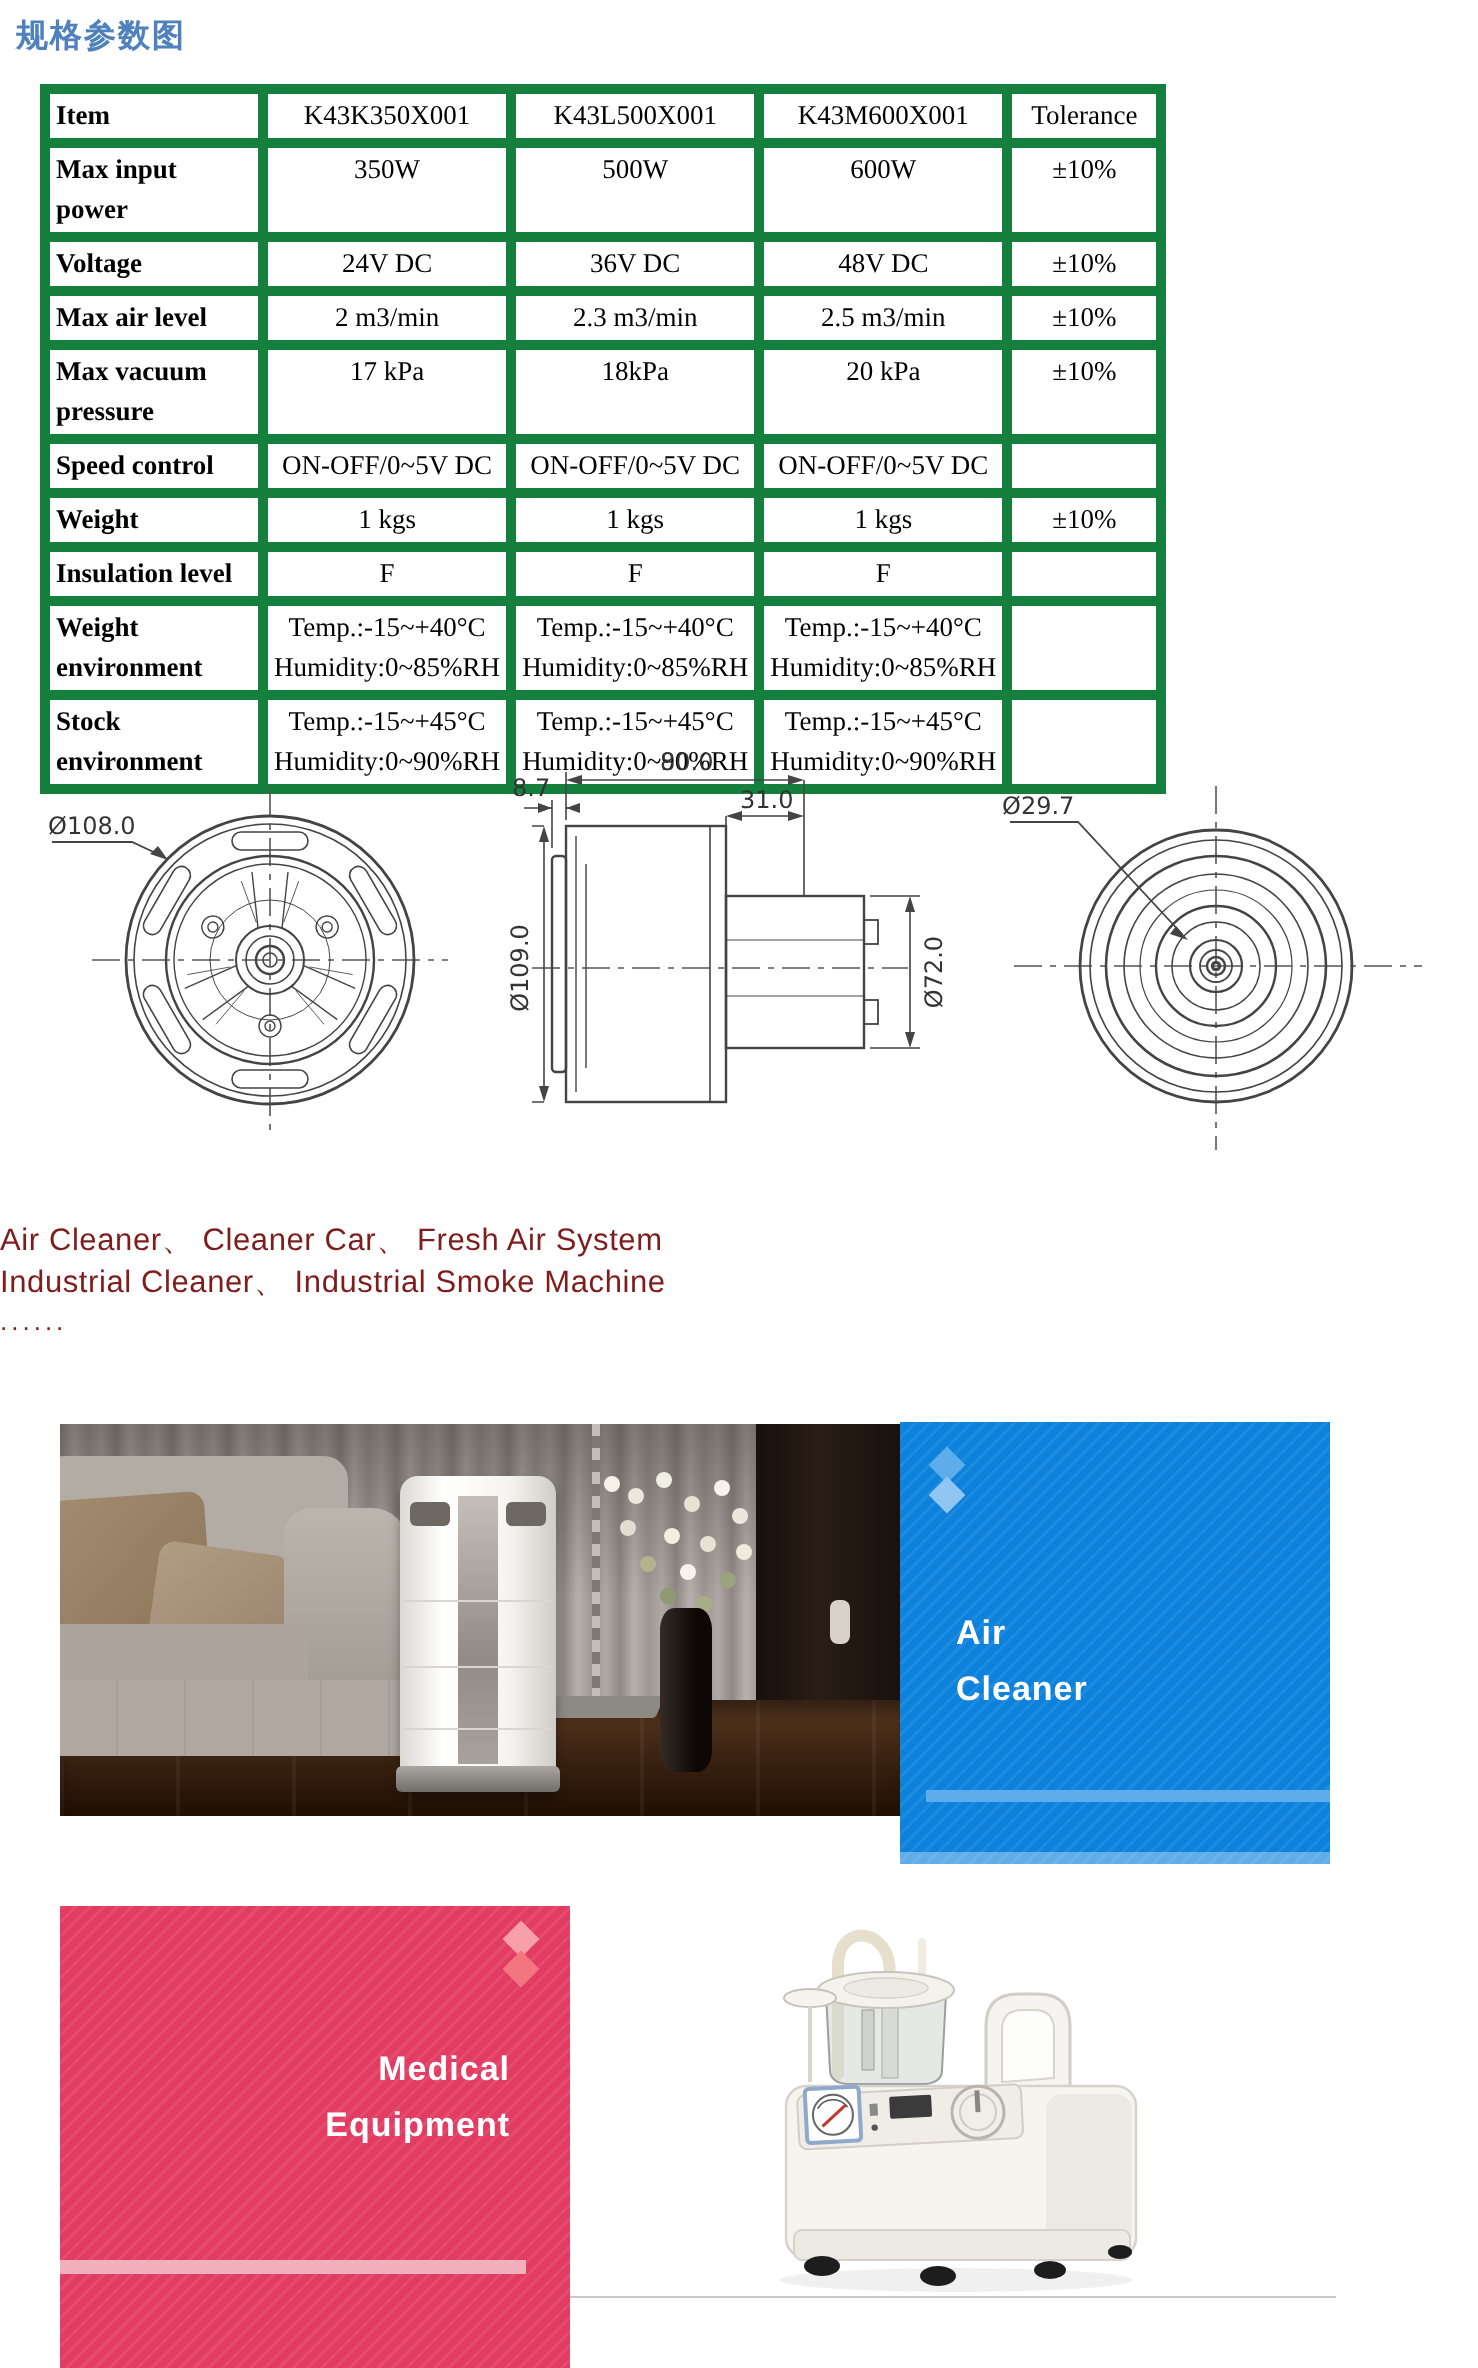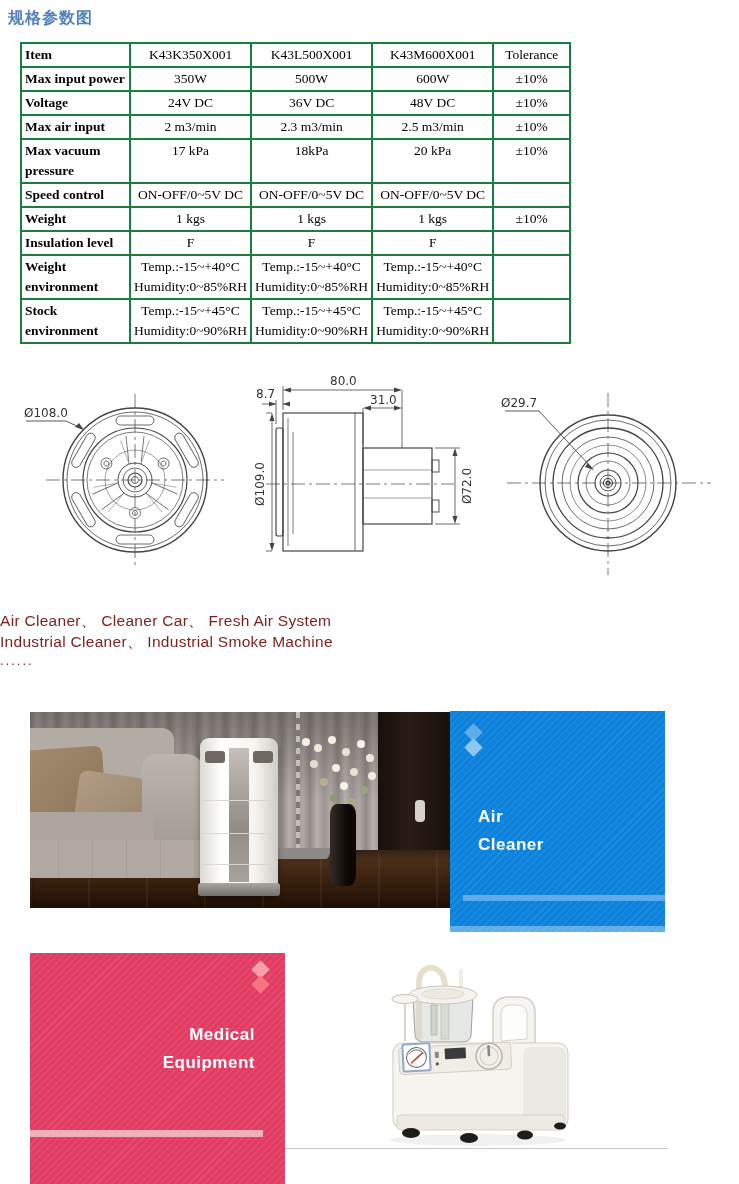--- a/index.html
+++ b/index.html
@@ -7,21 +7,21 @@
         font-family:"Liberation Sans",sans-serif;}
 
   
   .page-title{position:absolute;left:8px;top:8px;font-size:16px;font-weight:bold;
               color:#4f81bd;font-family:"DejaVu Sans",sans-serif;letter-spacing:1px;}
 
   
   .spec-table{position:absolute;left:20px;top:42px;border-collapse:collapse;
               font-family:"Liberation Serif",serif;font-size:13.5px;color:#000;
               border:2px solid #000;}
-  .spec-table th,.spec-table td{border:2px solid #15803d;padding:1px 3px;text-align:center;
+  .spec-table th,.spec-table td{border:5px solid #15803d;padding:1px 3px;text-align:center;
               vertical-align:top;line-height:20px;white-space:pre-line;}
   .spec-table th{font-weight:normal;}
   .spec-table .item{text-align:left;font-weight:bold;}
 
   
   .drawing{position:absolute;}
   .drawing text{font-family:"DejaVu Sans",sans-serif;font-size:12px;fill:#333;}
 
   
   .apps{position:absolute;left:0;top:610px;width:705px;text-align:left;
@@ -122,21 +122,21 @@
           <td>±10%</td>
         </tr>
         <tr>
           <td class="item">Voltage</td>
           <td>24V DC</td>
           <td>36V DC</td>
           <td>48V DC</td>
           <td>±10%</td>
         </tr>
         <tr>
-          <td class="item">Max air input</td>
+          <td class="item">Max air level</td>
           <td>2 m3/min</td>
           <td>2.3 m3/min</td>
           <td>2.5 m3/min</td>
           <td>±10%</td>
         </tr>
         <tr>
           <td class="item">Max vacuum pressure</td>
           <td>17 kPa</td>
           <td>18kPa</td>
           <td>20 kPa</td>

